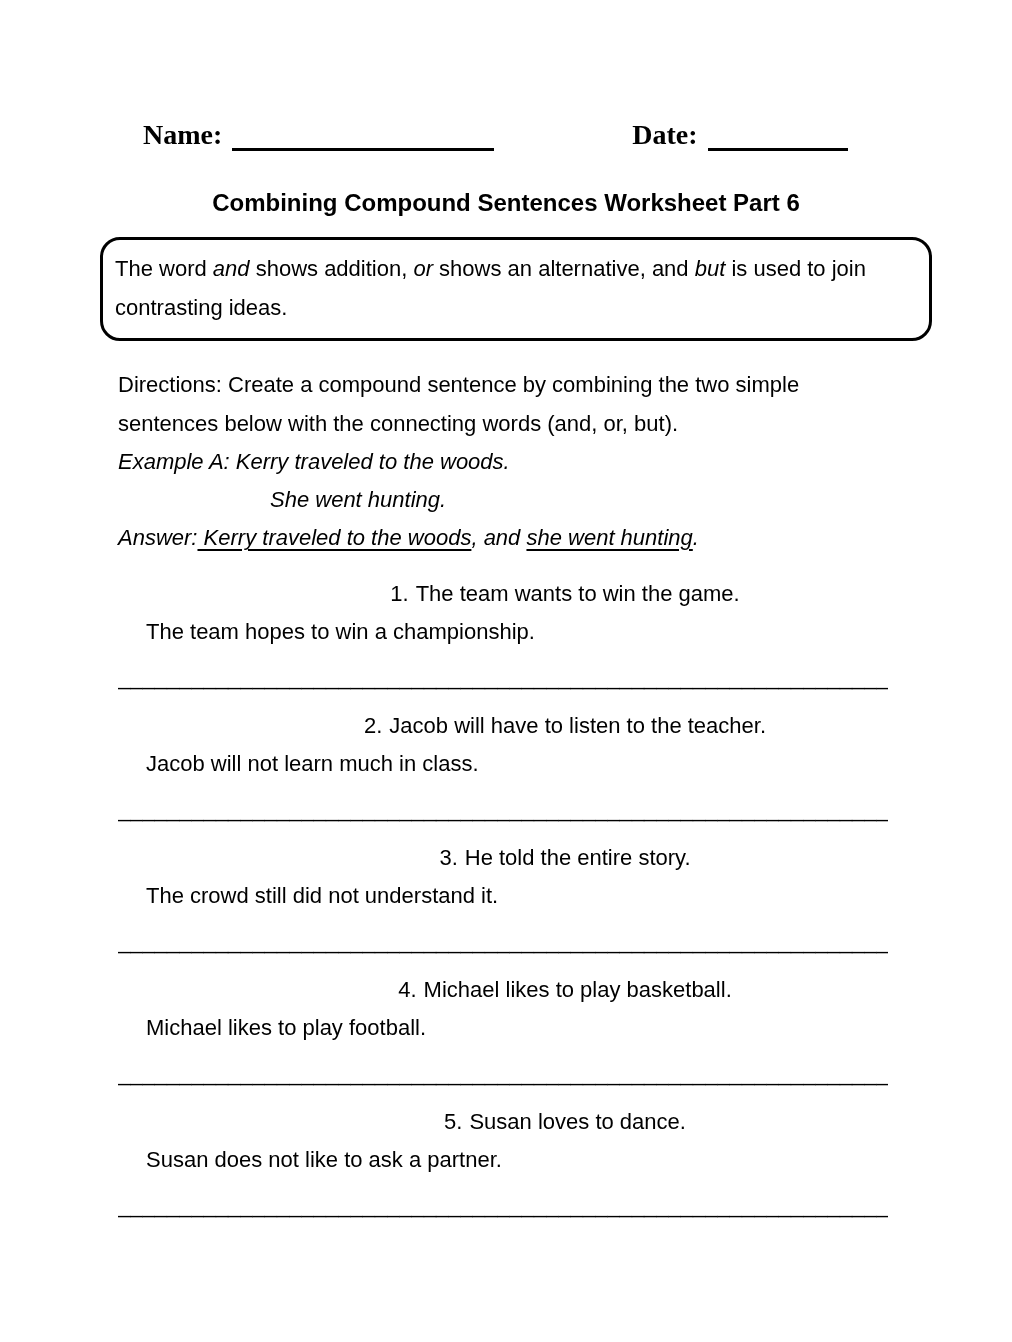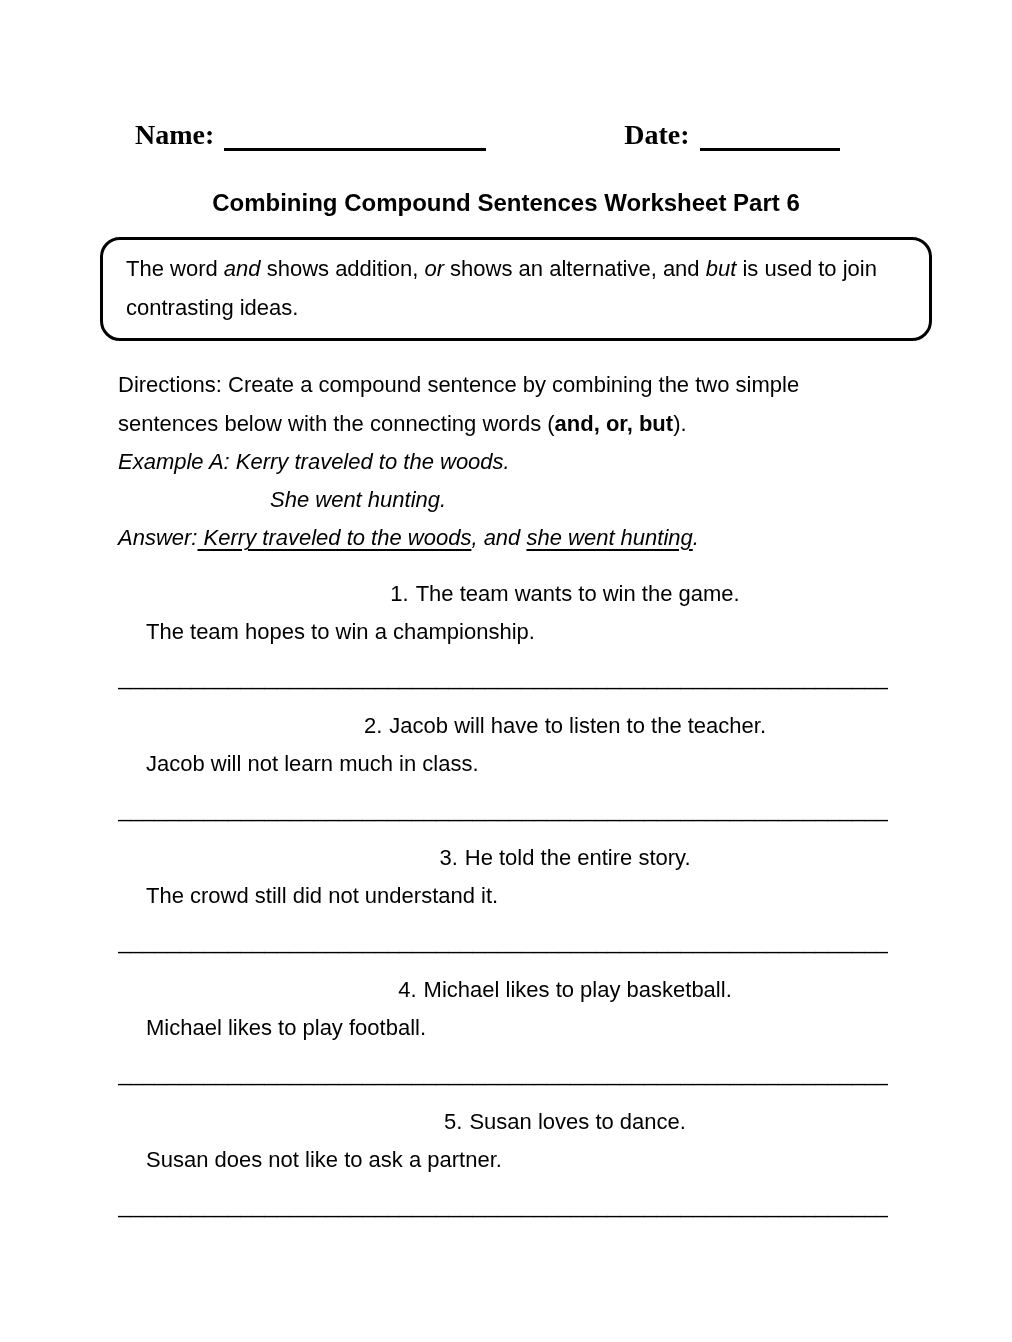--- a/index.html
+++ b/index.html
@@ -17,20 +17,21 @@
 
   
   .header-row {
     display: flex;
     align-items: flex-end;
     padding-top: 118px;
     padding-left: 135px;
     font-family: "Liberation Serif", serif;
     font-weight: bold;
     font-size: 28px;
+    margin-left: 8px;
   }
   .fill-line {
     border-bottom: 3px solid #000;
     height: 30px;
     margin-left: 10px;
   }
   .name-line { width: 262px; }
   .date-label { margin-left: 138px; }
   .date-line { width: 140px; }
 
@@ -43,26 +44,26 @@
     letter-spacing: 0px;
   }
 
   
   .info-box {
     box-sizing: border-box;
     margin: 20px 0 0 100px;
     width: 832px;
     border: 3px solid #000;
     border-radius: 20px;
-    padding: 9px 15px 11px 23px;
+    padding: 9px 15px 11px 12px;
     line-height: 39px;
     font-size: 22px;
   }
   .italic { font-style: italic; }
-  .bold { font-weight: bold; }
+  .bold { font-weight: normal; }
 
   
   .directions {
     margin: 24px 0 0 118px;
     width: 782px;
     line-height: 39px;
   }
 
   
   .example {

